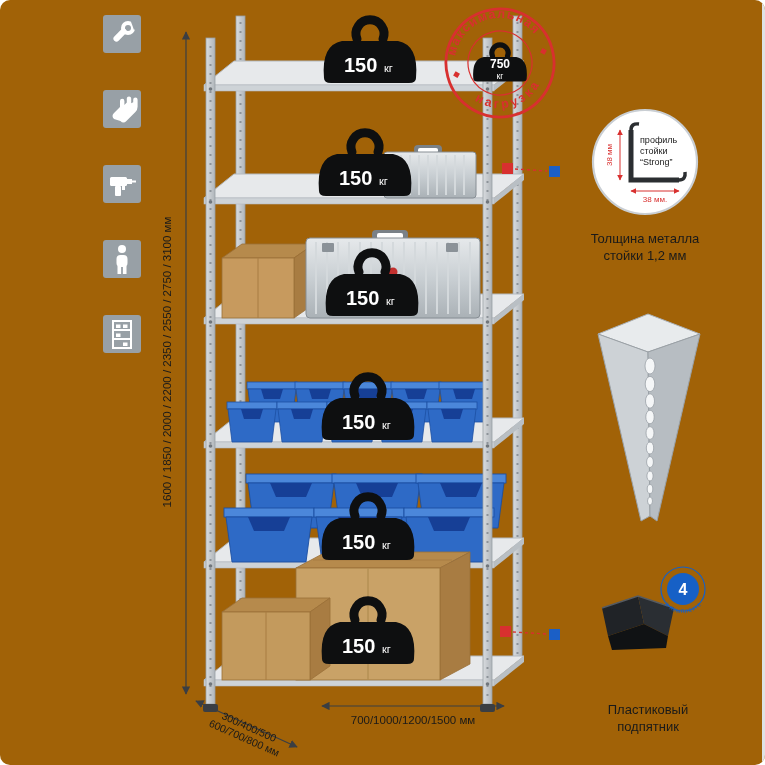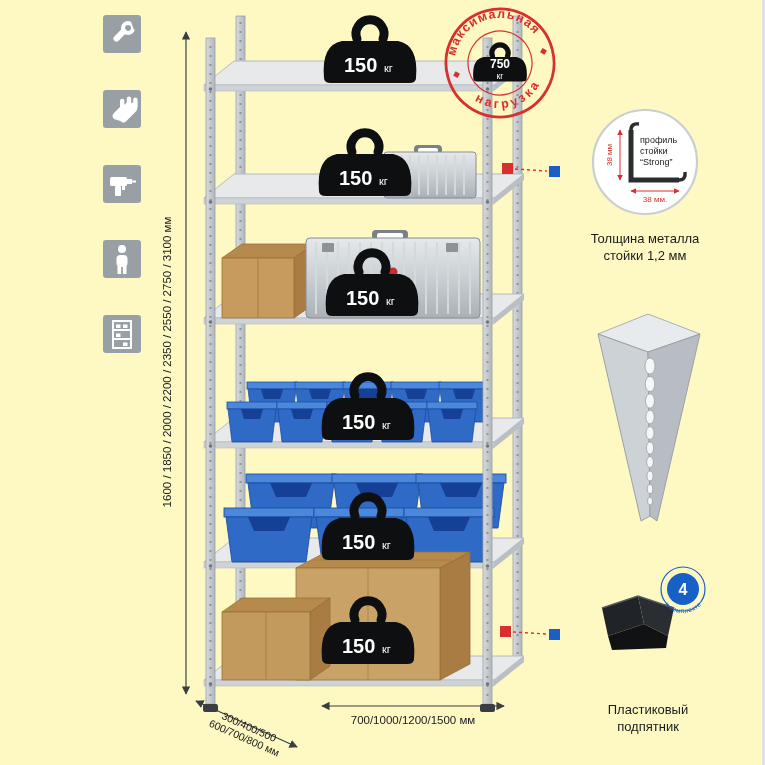--- a/index.html
+++ b/index.html
@@ -1,17 +1,17 @@
 <!DOCTYPE html>
 <html><head>
 <meta charset="utf-8">
 <style>
   html,body{margin:0;padding:0;background:#fff;}
-  .stage{position:relative;width:765px;height:765px;background:#fef9c3;overflow:hidden;
-         font-family:"Liberation Sans","DejaVu Sans",sans-serif;}
+  .stage{position:relative;width:765px;height:765px;background:#a16207;overflow:hidden;
+         font-family:"Liberation Sans","DejaVu Sans",sans-serif;border-radius:10px;}
   svg{position:absolute;left:0;top:0;}
   text{font-family:"Liberation Sans","DejaVu Sans",sans-serif;}
 </style>
 </head>
 <body>
 
 <div class="stage">
 <svg width="765" height="765" viewBox="0 0 765 765">
   <defs>
     <marker id="aB" viewBox="0 0 10 10" refX="9" refY="5" markerWidth="7" markerHeight="7" orient="auto-start-reverse">

